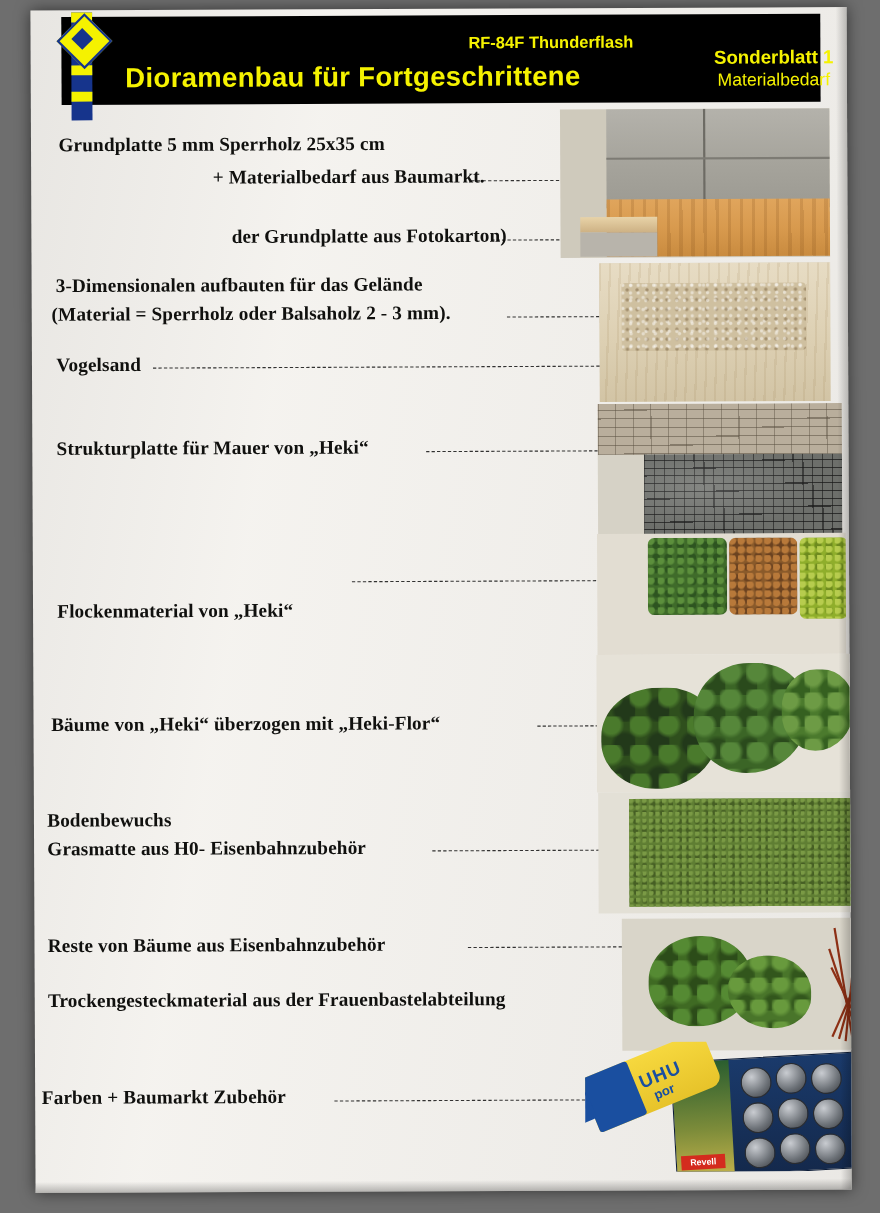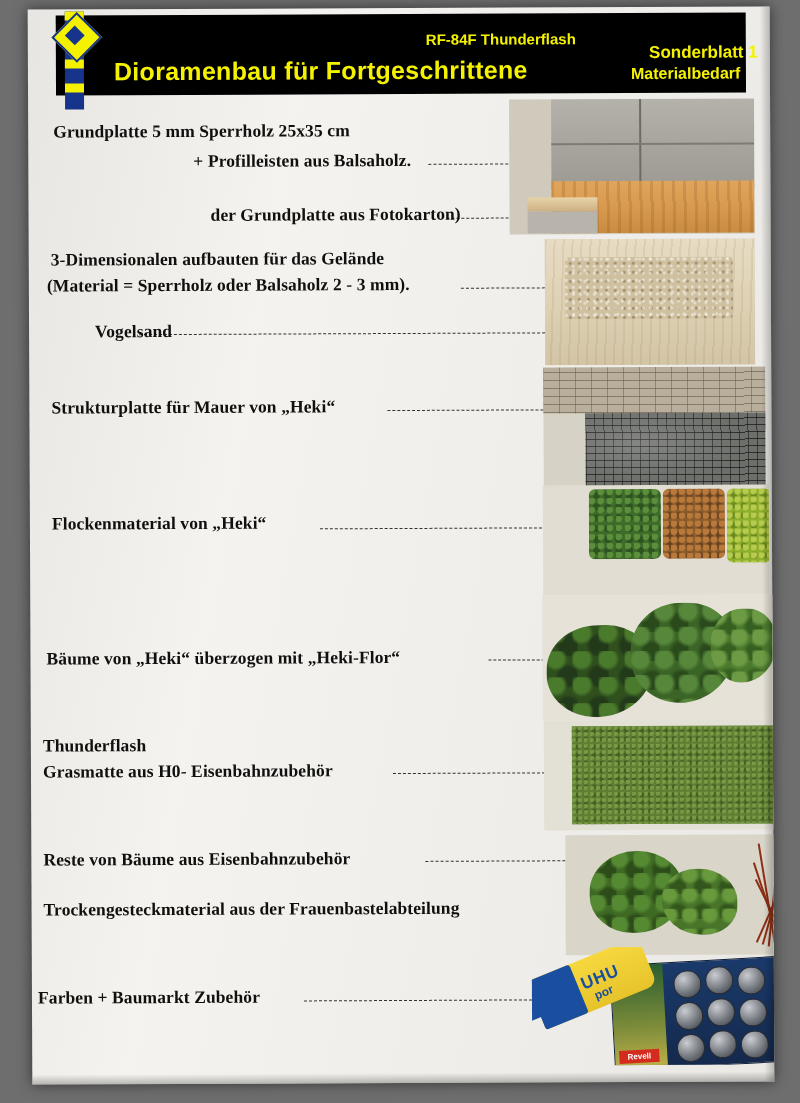--- a/index.html
+++ b/index.html
@@ -98,22 +98,23 @@
     font-size: 17px;
     text-align: center;
   }
   .banner-sheet2 {
     position: absolute;
     left: 575px;
     top: 52px;
     width: 145px;
     color: #f5f200;
     font-family: "Liberation Sans", sans-serif;
-    font-weight: bold;
+    font-weight: normal;
     font-size: 16px;
+    text-align: center;
   }
   
   .logo-bar {
     position: absolute;
     left: 37px;
     top: 2px;
     width: 19px;
     height: 98px;
     background: #16348c;
   }
@@ -362,21 +363,21 @@
     <div class="logo-bar">
       <div class="stripe" style="top:0px"></div>
       <div class="stripe" style="top:24px"></div>
       <div class="stripe" style="top:48px"></div>
       <div class="stripe" style="top:72px"></div>
     </div>
     <div class="logo-diamond"></div>
     <div class="logo-diamond-in"></div>
 
     <div class="txt" style="left:25px; top:112px;">Grundplatte   5 mm Sperrholz 25x35 cm</div>
-    <div class="txt" style="left:165px; top:142px;">+ Profilleisten aus Balsaholz.</div>
+    <div class="txt" style="left:165px; top:142px;">+ Materialbedarf aus Baumarkt.</div>
     <div class="txt" style="left:182px; top:196px;">der Grundplatte aus Fotokarton)</div>
     <div class="leader" style="left:400px; top:156px; width:80px;"></div>
     <div class="leader" style="left:418px; top:210px; width:62px;"></div>
 
     <div class="sample s1">
       <div class="concrete"></div>
         <div class="crack1"></div>
         <div class="crack2"></div>
       <div class="edge"></div>
         <div class="wood"></div>
@@ -386,50 +387,50 @@
 
     <div class="txt" style="left:22px; top:240px;">3-Dimensionalen aufbauten für das Gelände</div>
     <div class="txt" style="left:18px; top:266px;">(Material = Sperrholz oder Balsaholz 2 - 3 mm).</div>
     <div class="leader" style="left:432px; top:280px; width:84px;"></div>
 
     <div class="sample s2">
       <div class="board"></div>
         <div class="sand"></div>
     </div>
 
-    <div class="txt" style="left:22px; top:312px;margin-left:44px;">Vogelsand</div>
+    <div class="txt" style="left:22px; top:312px;">Vogelsand</div>
     <div class="leader" style="left:110px; top:325px; width:406px;"></div>
 
     <div class="txt" style="left:22px; top:388px;">Strukturplatte für Mauer von „Heki“</div>
     <div class="leader" style="left:358px; top:402px; width:156px;"></div>
 
     <div class="sample s3">
       <div class="brick"></div>
         <div class="cobble"></div>
     </div>
 
-    <div class="txt" style="left:22px; top:504px;">Flockenmaterial von „Heki“</div>
+    <div class="txt" style="left:22px; top:536px;">Flockenmaterial von „Heki“</div>
     <div class="leader" style="left:290px; top:520px; width:222px;"></div>
 
     <div class="sample s4">
       <div class="f fa"></div>
         <div class="f fb"></div>
         <div class="f fc"></div>
     </div>
 
     <div class="txt" style="left:16px; top:639px;">Bäume von „Heki“ überzogen mit „Heki-Flor“</div>
     <div class="leader" style="left:458px; top:652px; width:56px;"></div>
 
     <div class="sample s5">
       <div class="tree t1"></div>
         <div class="tree t2"></div>
         <div class="tree t3"></div>
     </div>
 
-    <div class="txt" style="left:12px; top:726px;">Thunderflash</div>
+    <div class="txt" style="left:12px; top:726px;">Bodenbewuchs</div>
     <div class="txt" style="left:12px; top:752px;">Grasmatte aus H0- Eisenbahnzubehör</div>
     <div class="leader" style="left:362px; top:765px; width:152px;"></div>
 
     <div class="sample s6">
       <div class="mat"></div>
     </div>
 
     <div class="txt" style="left:12px; top:840px;">Reste  von Bäume  aus Eisenbahnzubehör</div>
     <div class="leader" style="left:394px; top:853px; width:140px;"></div>
 

